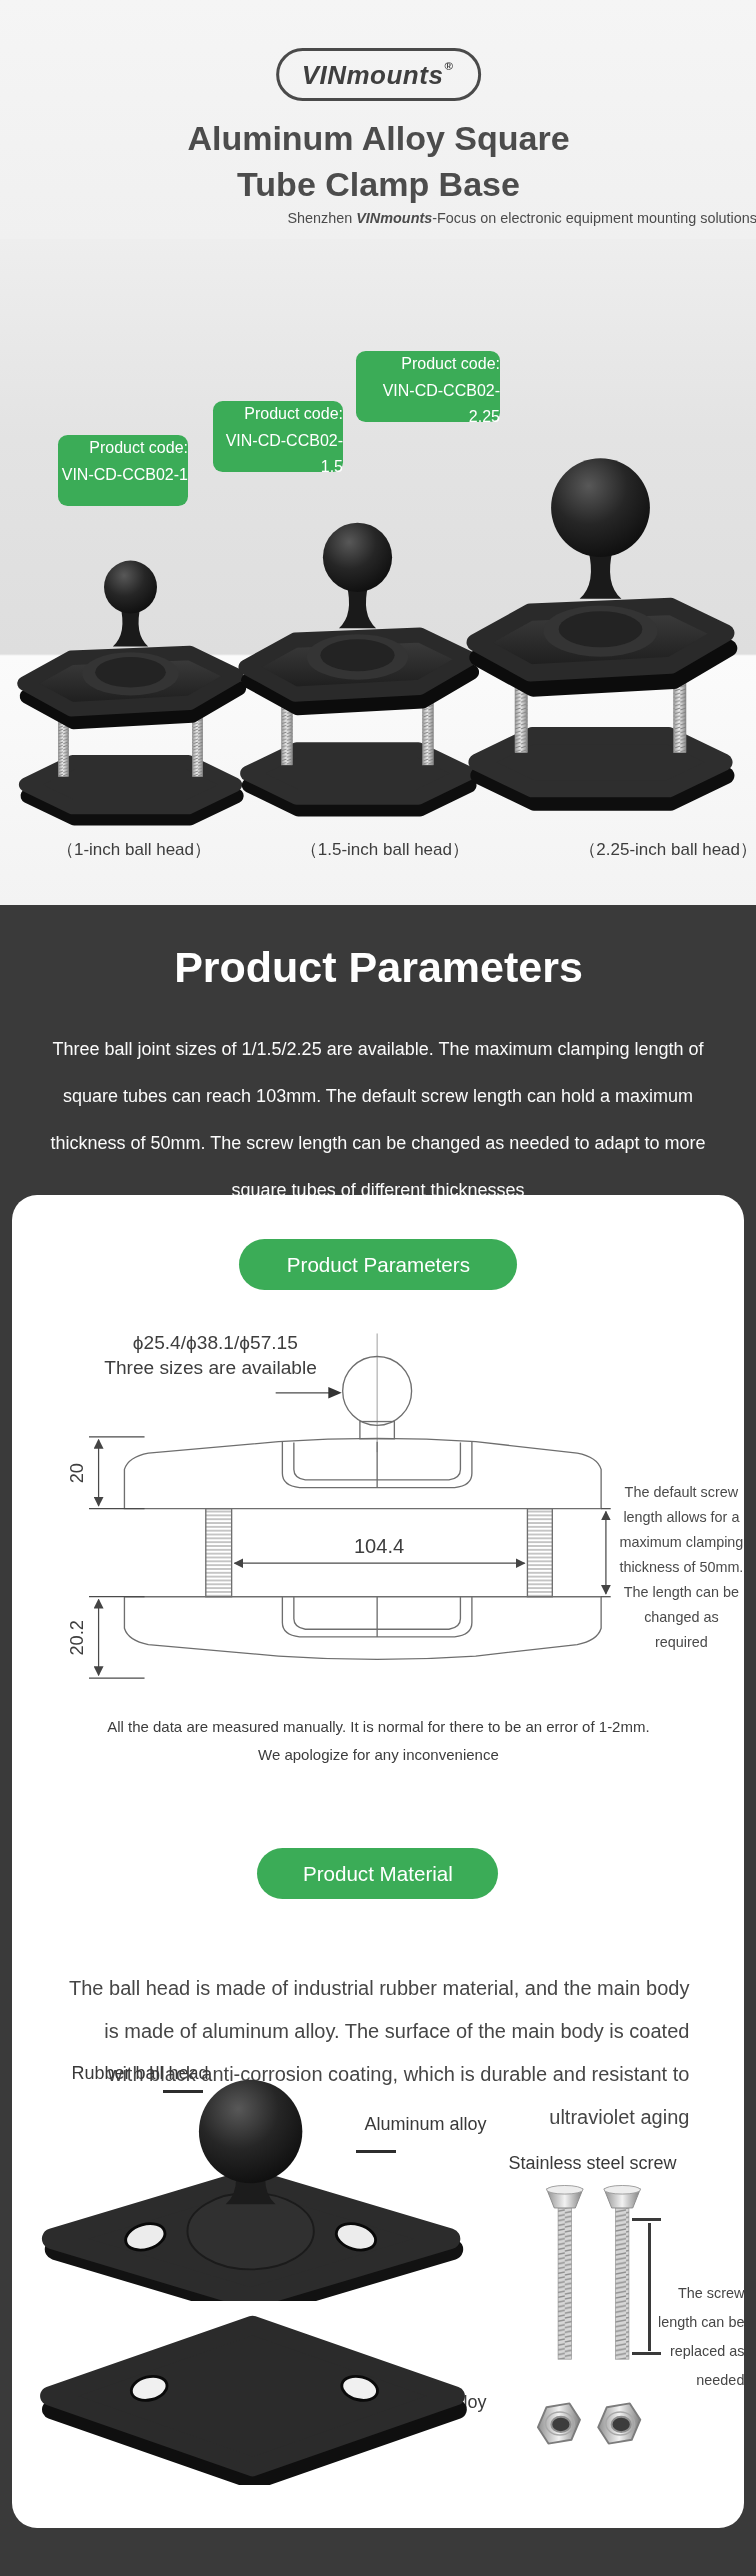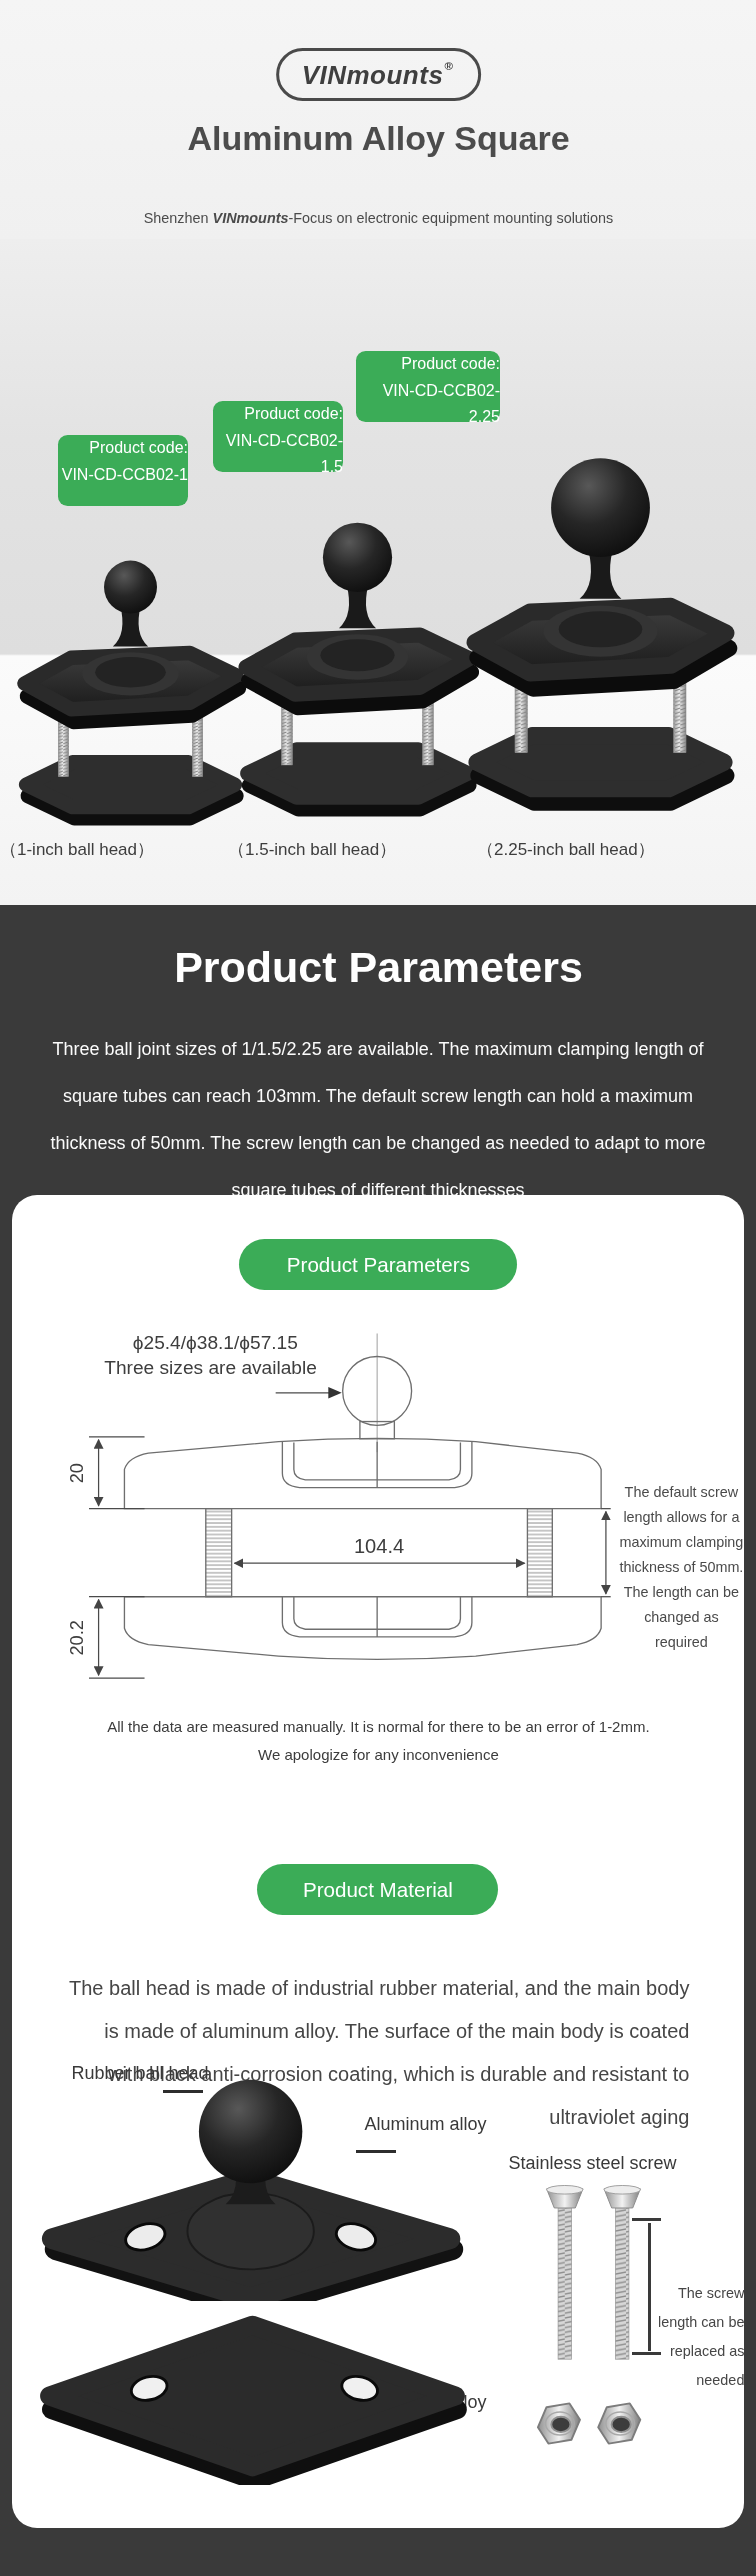--- a/index.html
+++ b/index.html
@@ -9,52 +9,52 @@
 
   
   .header{position:absolute;left:0;top:0;width:757px;height:239px;
           background:linear-gradient(180deg,#f5f5f5 0%,#f0f0f0 100%);}
   .logo{position:absolute;left:50%;top:48px;transform:translateX(-50%);
         border:3.4px solid #4a4a4a;border-radius:29px;padding:8.6px 25px 7.7px 23px;
         font-style:italic;font-weight:900;font-size:26px;color:#3f3f3f;letter-spacing:0.5px;white-space:nowrap;}
   .logo sup{font-size:11.5px;font-weight:700;font-style:normal;vertical-align:13.4px;margin-left:1px;}
   .title{position:absolute;left:0;top:115px;width:100%;text-align:center;
          font-size:34px;line-height:46px;font-weight:600;color:#4c4c4c;}
-  .subtitle{position:absolute;left:0;top:210px;width:100%;text-align:center;
+  .subtitle{position:absolute;left:0;top:210px;width:100%;text-align:right;
             font-size:14.4px;color:#4b4b4b;}
   .subtitle b{font-style:italic;font-weight:800;}
 
   
   .stage{position:absolute;left:0;top:239px;width:757px;height:666px;
          background:linear-gradient(180deg,#eeeeee 0%,#e3e3e3 30%,#dedede 62.3%,#fbfbfb 62.6%,#f3f3f3 100%);}
   .badge{position:absolute;background:#3bac57;color:#fff;border-radius:9.6px;
          text-align:right;font-size:16px;line-height:1.66;padding-top:0;box-sizing:border-box;}
   .badge1{left:58px;top:196px;width:130px;height:71px;}
   .badge2{left:213px;top:162px;width:130px;height:71px;}
   .badge3{left:356px;top:112px;width:144px;height:71px;}
-  .cap{position:absolute;top:599px;text-align:left;font-size:17px;color:#3d3d3d;}
+  .cap{position:absolute;top:599px;text-align:right;font-size:17px;color:#3d3d3d;}
   .cap1{left:0;width:211px;}
   .cap2{left:228px;width:241px;}
   .cap3{left:477px;width:280px;}
   .product{position:absolute;overflow:visible;}
 
   
   .dark{position:absolute;left:0;top:905px;width:757px;height:1671px;background:#3a3a3a;}
   .params-title{position:absolute;left:0;top:38px;width:100%;text-align:center;
                 font-size:43px;font-weight:800;color:#ffffff;}
   .params-desc{position:absolute;left:35px;top:121px;width:686px;text-align:center;
                font-size:18px;line-height:47px;color:#fbfbfb;}
 
   
   .panel{position:absolute;left:12.4px;top:290px;width:732px;height:1333px;
          background:#ffffff;border-radius:25px;}
   .pill{position:absolute;background:#3bac57;color:#fff;border-radius:26px;
         text-align:center;font-size:20.6px;font-weight:500;line-height:51px;height:51px;}
   .pill1{left:227px;top:44px;width:278px;}
-  .pill2{left:245px;top:653px;width:241px;margin-top:16px;}
+  .pill2{left:245px;top:653px;width:241px;}
   .note1{position:absolute;left:606px;top:285px;width:126px;text-align:center;
          font-size:14.4px;line-height:25px;color:#4a4a4a;}
   .disc{position:absolute;left:0;width:100%;text-align:center;font-size:15px;color:#3c3c3c;}
   .disc1{top:523px;}
   .disc2{top:551px;}
   .mat-desc{position:absolute;left:55px;top:772px;width:622px;text-align:right;
             font-size:20px;line-height:43px;color:#464646;}
   .lbl{position:absolute;font-size:18px;color:#393939;white-space:nowrap;}
   .lbl-rubber{left:49px;top:868px;margin-left:10px;}
   .lbl-alu1{left:352px;top:919px;}
@@ -126,20 +126,21 @@
       </symbol>
     </defs>
   </svg>
 
   <div class="header">
     <div class="logo">
       <span>VINmounts</span><sup>®</sup>
     </div>
     <div class="title">
       <div>Aluminum Alloy Square</div>
+      <div>Tube Clamp Base</div>
     </div>
     <div class="subtitle">
       <span>Shenzhen </span><b>VINmounts</b><span>-Focus on electronic equipment mounting solutions</span>
     </div>
   </div>
 
   <div class="stage">
 
     <svg class="product" style="left:9.6px;top:316px;" width="241" height="273" viewBox="0 0 300 340">
       <use href="#clampBody"></use>

